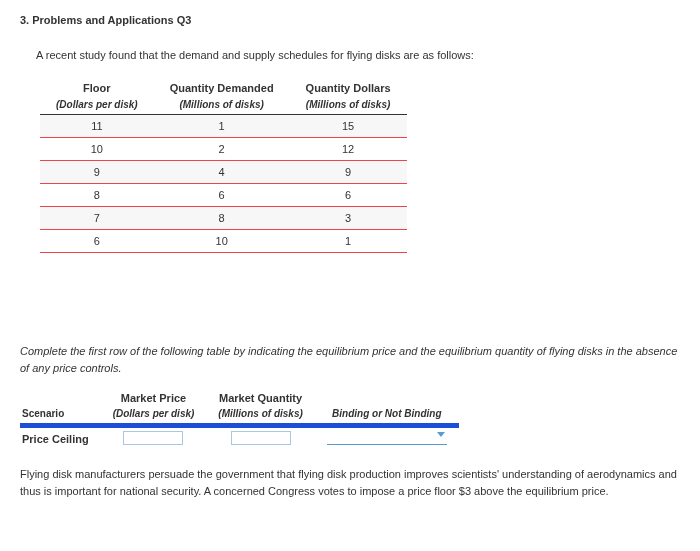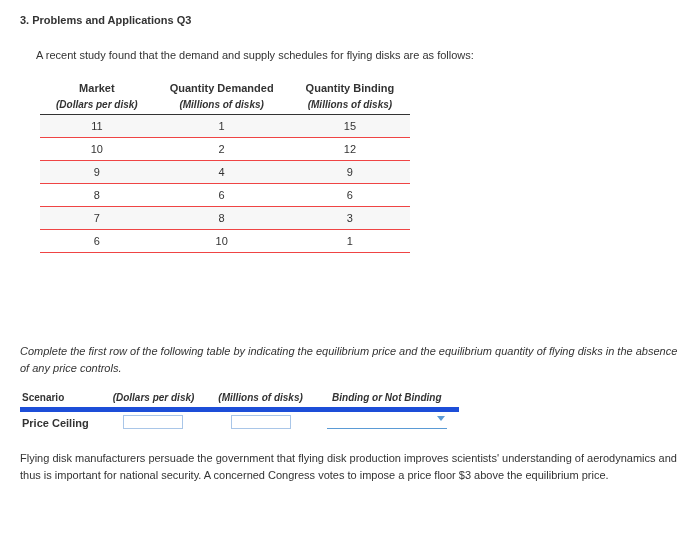--- a/index.html
+++ b/index.html
@@ -123,23 +123,23 @@
 </style>
 </head>
 <body>
 
 <div class="heading">3. Problems and Applications Q3</div>
 <div class="intro">A recent study found that the demand and supply schedules for flying disks are as follows:</div>
 
 <table class="data">
   <thead>
     <tr>
-      <th>Market</th>
+      <th>Floor</th>
       <th>Quantity Demanded</th>
-      <th>Quantity Binding</th>
+      <th>Quantity Dollars</th>
     </tr>
     <tr class="subhead">
       <th>(Dollars per disk)</th>
       <th>(Millions of disks)</th>
       <th>(Millions of disks)</th>
     </tr>
   </thead>
   <tbody>
       <tr>
         <td>11</td>
@@ -171,20 +171,26 @@
         <td>10</td>
         <td>1</td>
       </tr>
     </tbody>
 </table>
 
 <div class="instruction">Complete the first row of the following table by indicating the equilibrium price and the equilibrium quantity of flying disks in the absence of any price controls.</div>
 
 <table class="answer">
   <thead>
+    <tr>
+      <th></th>
+      <th>Market Price</th>
+      <th>Market Quantity</th>
+      <th></th>
+    </tr>
     <tr class="subhead">
       <th class="scenario-head">Scenario</th>
       <th>(Dollars per disk)</th>
       <th>(Millions of disks)</th>
       <th>Binding or Not Binding</th>
     </tr>
   </thead>
   <tbody>
       <tr>
         <td class="scenario">Price Ceiling</td>

